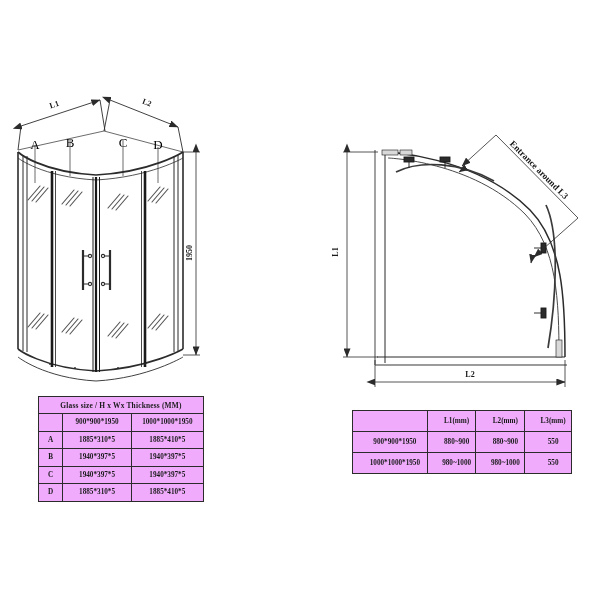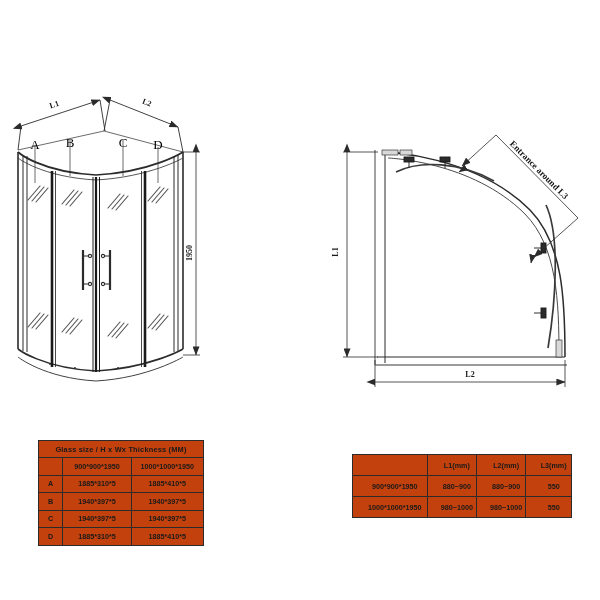--- a/index.html
+++ b/index.html
@@ -35,26 +35,25 @@
   .entrancetext {
     font-family: "Liberation Serif", "DejaVu Serif", serif;
     font-size: 9px;
     font-weight: bold;
     fill: #111111;
   }
   
   .tbl {
     position: absolute;
     border-collapse: collapse;
-    font-family: Liberation Sans, sans-serif;
+    font-family: Liberation Serif, serif;
     font-size: 7.2px;
     font-weight: bold;
     color: #1a1a1a;
-    background: #c2410c;
-    margin-top: 44px;
+    background: #f0abfc;
   }
   .tbl td, .tbl th {
     border: 1px solid #2b2b2b;
     text-align: center;
     vertical-align: middle;
     padding: 0;
     font-weight: bold;
     white-space: nowrap;
   }
   #glass-table { left: 38px; top: 396px; width: 166px; }

